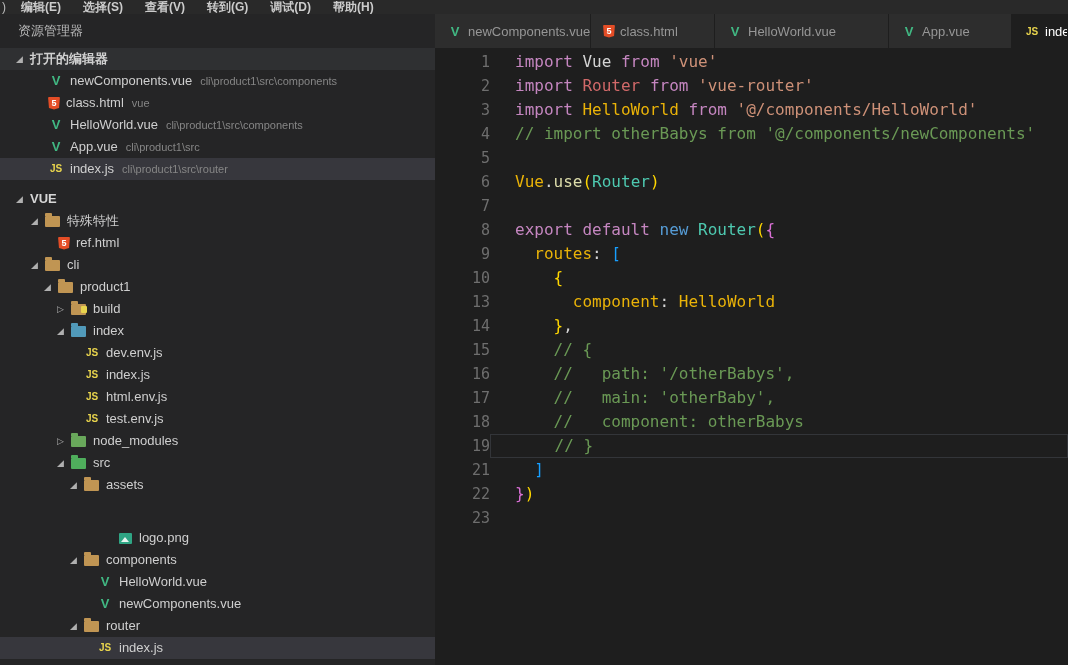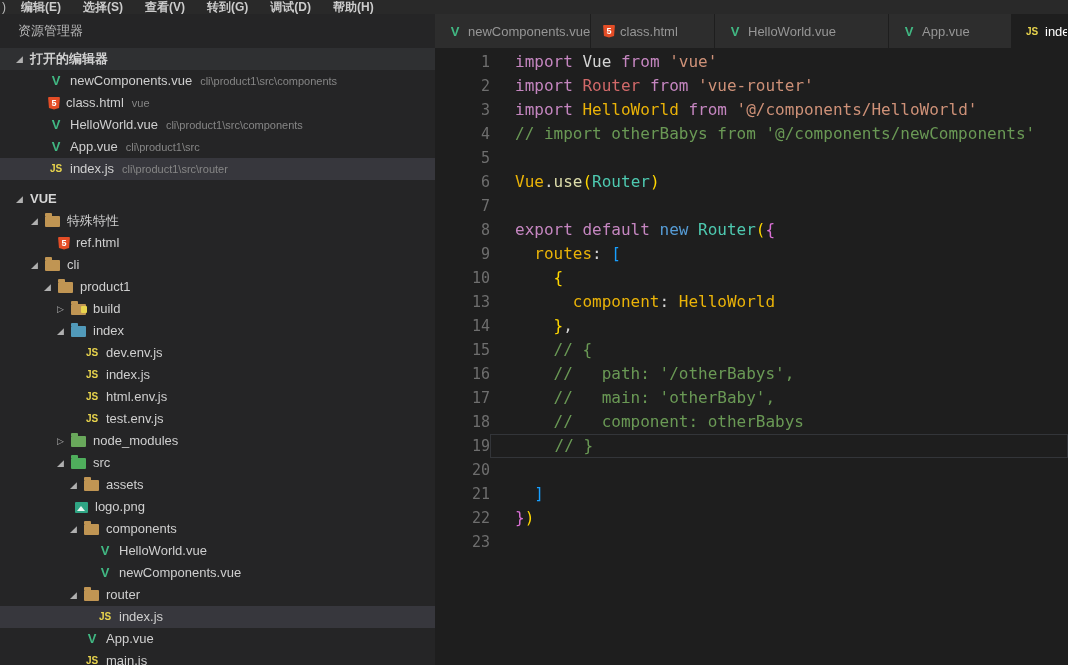--- a/index.html
+++ b/index.html
@@ -190,21 +190,21 @@
           <div class="row" style="padding-left: 57px;">
             <span class="arrow">◢</span>
             <span class="fld fld-src"></span>
             <span class="fname">src</span>
           </div>
           <div class="row" style="padding-left: 70px;">
             <span class="arrow">◢</span>
             <span class="fld"></span>
             <span class="fname">assets</span>
           </div>
-          <div class="row" style="padding-left: 61px;">
+          <div class="row" style="padding-left: 105px; margin-top: 31px;">
             <span class="arrow"></span>
             <span class="icon icon-image"></span>
             <span class="fname">logo.png</span>
           </div>
           <div class="row" style="padding-left: 70px;">
             <span class="arrow">◢</span>
             <span class="fld"></span>
             <span class="fname">components</span>
           </div>
           <div class="row" style="padding-left: 83px;">
@@ -324,24 +324,20 @@
             <div class="ln">17</div>
             <div class="lc"><span class="tk-cmt">    //   main: 'otherBaby',</span></div>
           </div>
           <div class="line">
             <div class="ln">18</div>
             <div class="lc"><span class="tk-cmt">    //   component: otherBabys</span></div>
           </div>
           <div class="line current">
             <div class="ln">19</div>
             <div class="lc"><span class="tk-cmt">    // }</span></div>
-          </div>
-          <div class="line">
-            <div class="ln">20</div>
-            <div class="lc"></div>
           </div>
           <div class="line">
             <div class="ln">21</div>
             <div class="lc"><span class="tk-wht">  </span><span class="tk-b3">]</span></div>
           </div>
           <div class="line">
             <div class="ln">22</div>
             <div class="lc"><span class="tk-b2">}</span><span class="tk-b1">)</span></div>
           </div>
           <div class="line">

